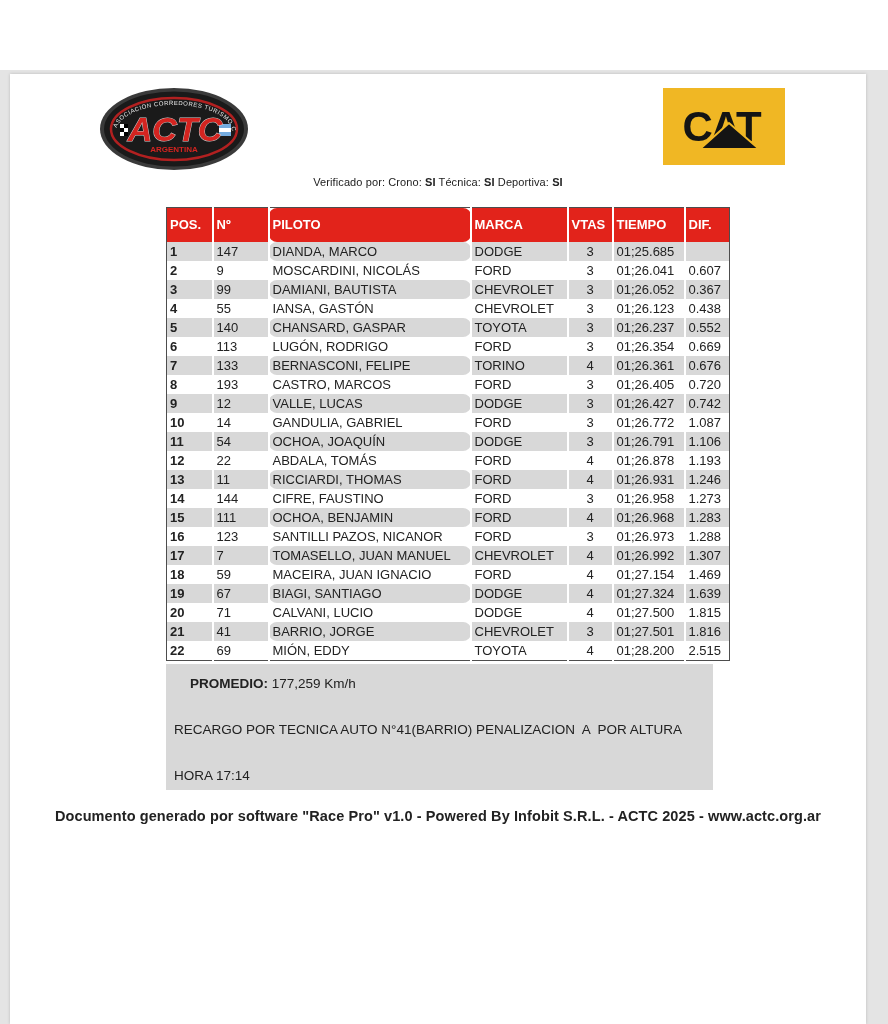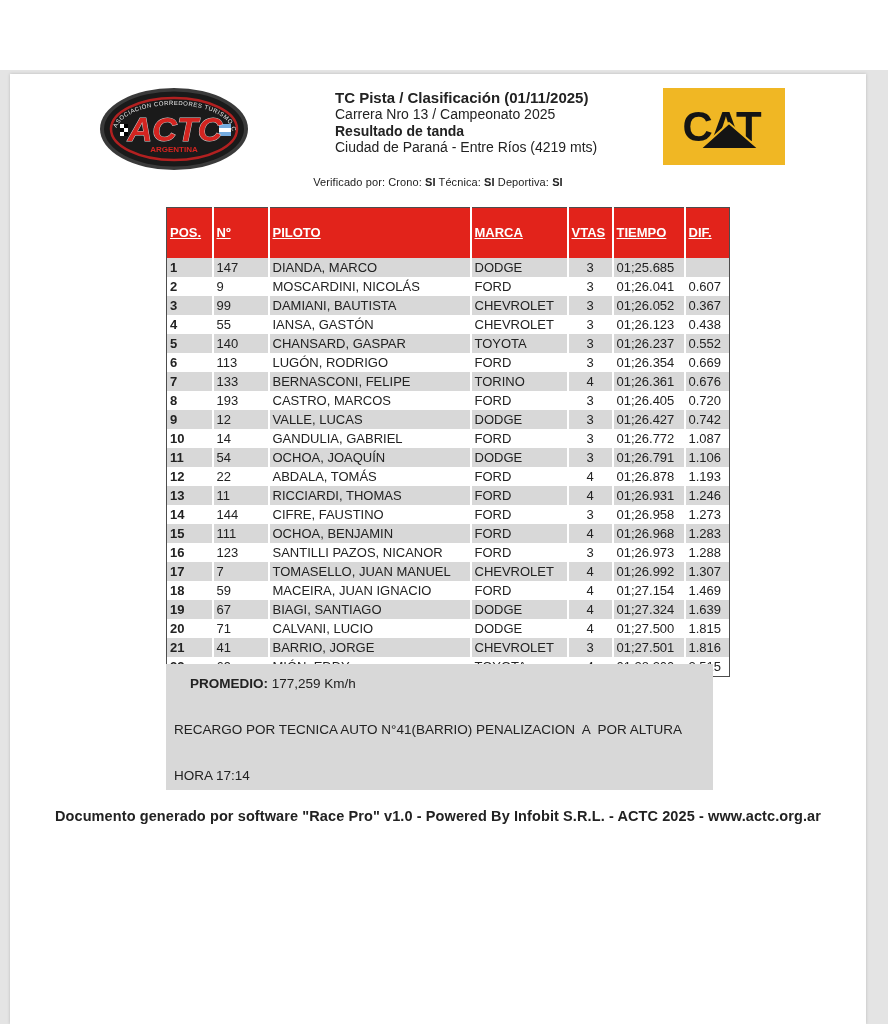--- a/index.html
+++ b/index.html
@@ -22,27 +22,27 @@
   
   .verif { position:absolute; top:102px; left:0; width:856px; text-align:center;
     font-size:11px; letter-spacing:.1px; }
   .verif b { font-weight:bold; }
 
   
   .results { position:absolute; left:156px; top:133px; width:563px;
     border-collapse:collapse; table-layout:fixed; font-size:13px; }
   .results { border:1px solid #4d4d4d; }
   .results th { background:var(--red,#e2231b); color:#fff; font-weight:bold; text-align:left;
-    height:18px; padding:16px 3px; line-height:18px; white-space:nowrap; overflow:hidden;text-decoration:underline; }
+    height:18px; padding:8px 3px; line-height:18px; white-space:nowrap; overflow:hidden; }
   .results td { height:19px; line-height:19px; padding:0 3px; white-space:nowrap; overflow:hidden; }
   .results th + th, .results td + td { border-left:2px solid #fff; }
   .results tbody tr:nth-child(odd) td { background:#d8d8d8; }
   .c-pos  { width:46px; }
   .c-num  { width:56px; }
-  .c-drv  { width:202px; }
+  .c-drv  { width:202px;border-radius:8px; }
   .c-brd  { width:97px; }
   .c-lap  { width:45px; }
   .c-tim  { width:72px; }
   .c-dif  { width:45px; }
   td.c-pos { font-weight:bold; }
   td.c-lap { text-align:center; }
   th.c-dif, td.c-dif { text-align:left; }
 
   
   .summary { position:absolute; left:156px; top:590px; width:547px; height:126px;
@@ -81,26 +81,20 @@
           </g>
           <g>
             <rect x="121" y="38" width="12" height="4" fill="#74acdf"></rect>
             <rect x="121" y="42" width="12" height="4" fill="#ffffff"></rect>
             <rect x="121" y="46" width="12" height="4" fill="#74acdf"></rect>
           </g>
           <text x="77" y="55" font-size="34" font-weight="bold" font-style="italic" text-anchor="middle" fill="#d42420" stroke="#cfcfcf" stroke-width="1" paint-order="stroke">ACTC</text>
           <text x="76" y="66" font-size="8" font-weight="bold" text-anchor="middle" fill="#d42420">ARGENTINA</text>
         </svg>
 
-        <div class="hdr-text">
-          <div class="t1">TC Pista / Clasificación (01/11/2025)</div>
-          <div class="t2">Carrera Nro 13 / Campeonato 2025</div>
-          <div class="t3">Resultado de tanda</div>
-          <div class="t2">Ciudad de Paraná - Entre Ríos (4219 mts)</div>
-        </div>
 
         <svg class="cat-logo" viewBox="0 0 122 77">
           <rect width="122" height="77" fill="#f0b724"></rect>
           <text x="58" y="53" font-size="42" font-weight="bold" text-anchor="middle" fill="#141414" style="font-family:'Liberation Sans',sans-serif; letter-spacing:-2px;">CAT</text>
           <polygon points="66,35 37,61 96,61" fill="#141414" stroke="#f0b724" stroke-width="2"></polygon>
         </svg>
       </div>
 
       <div class="verif">
         <span>Verificado por: Crono:</span>

